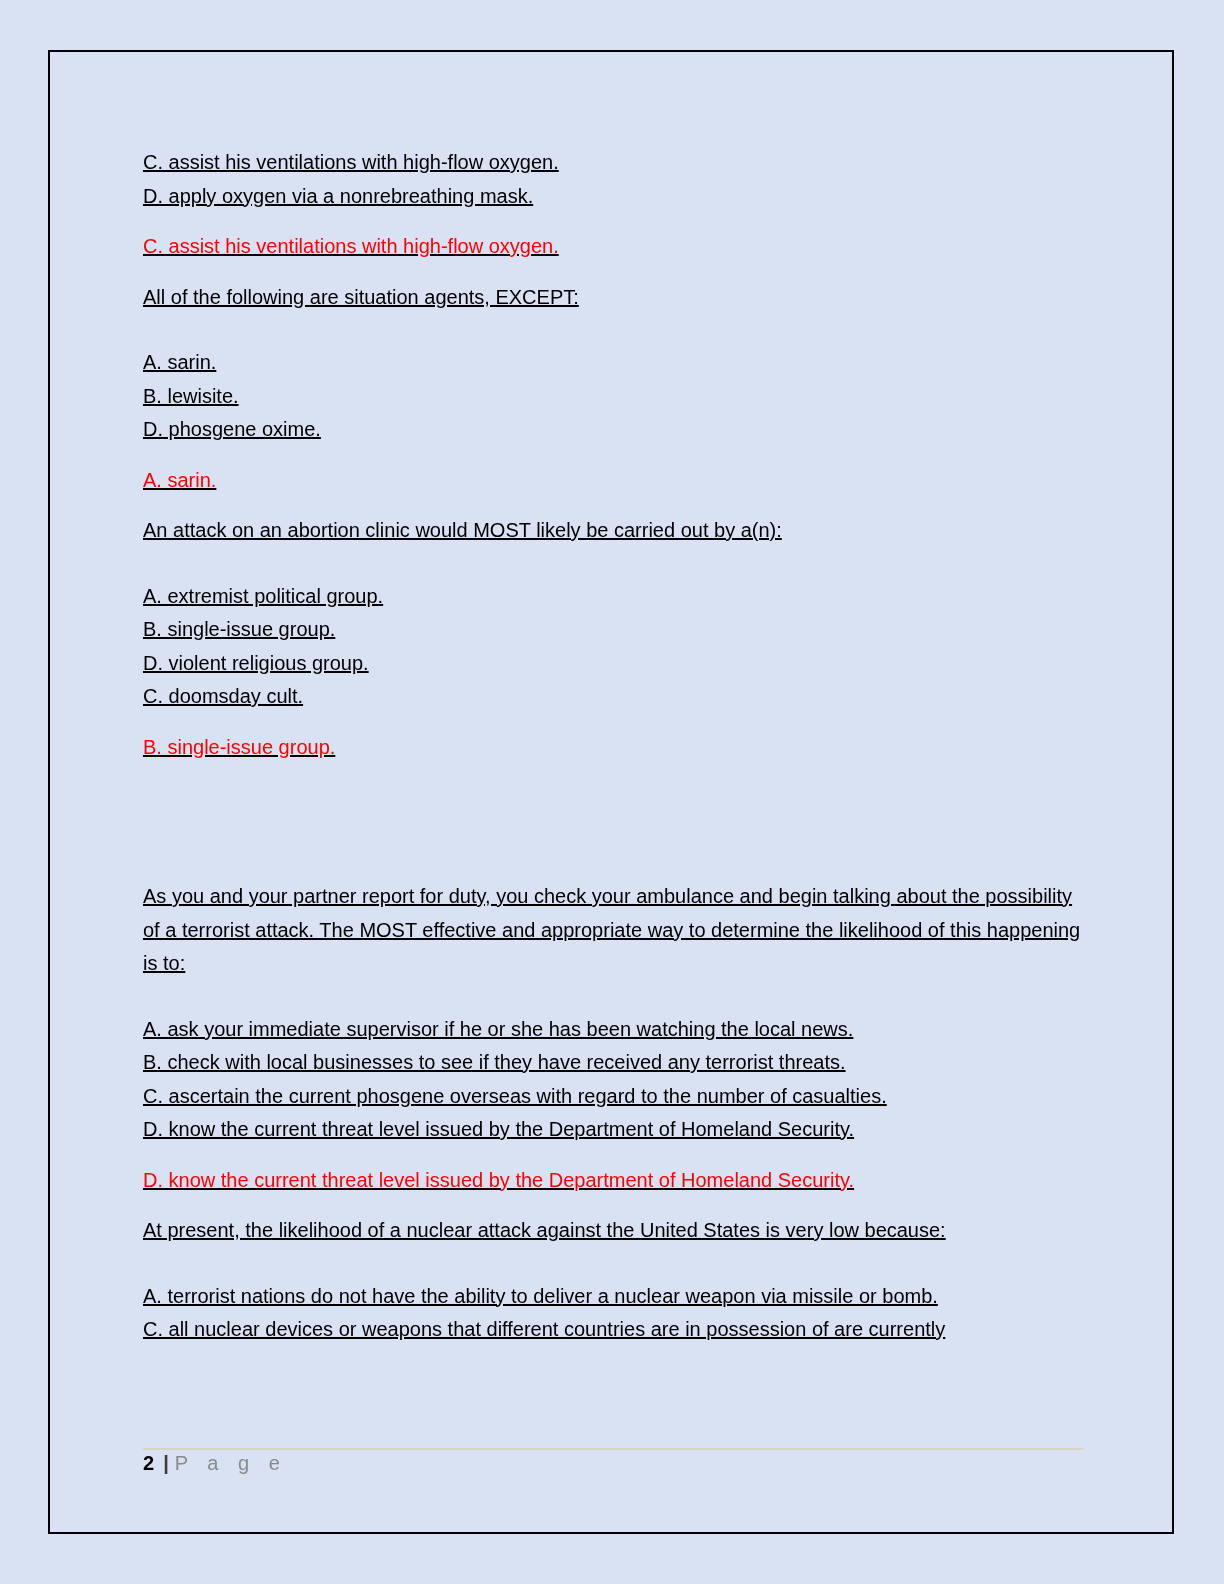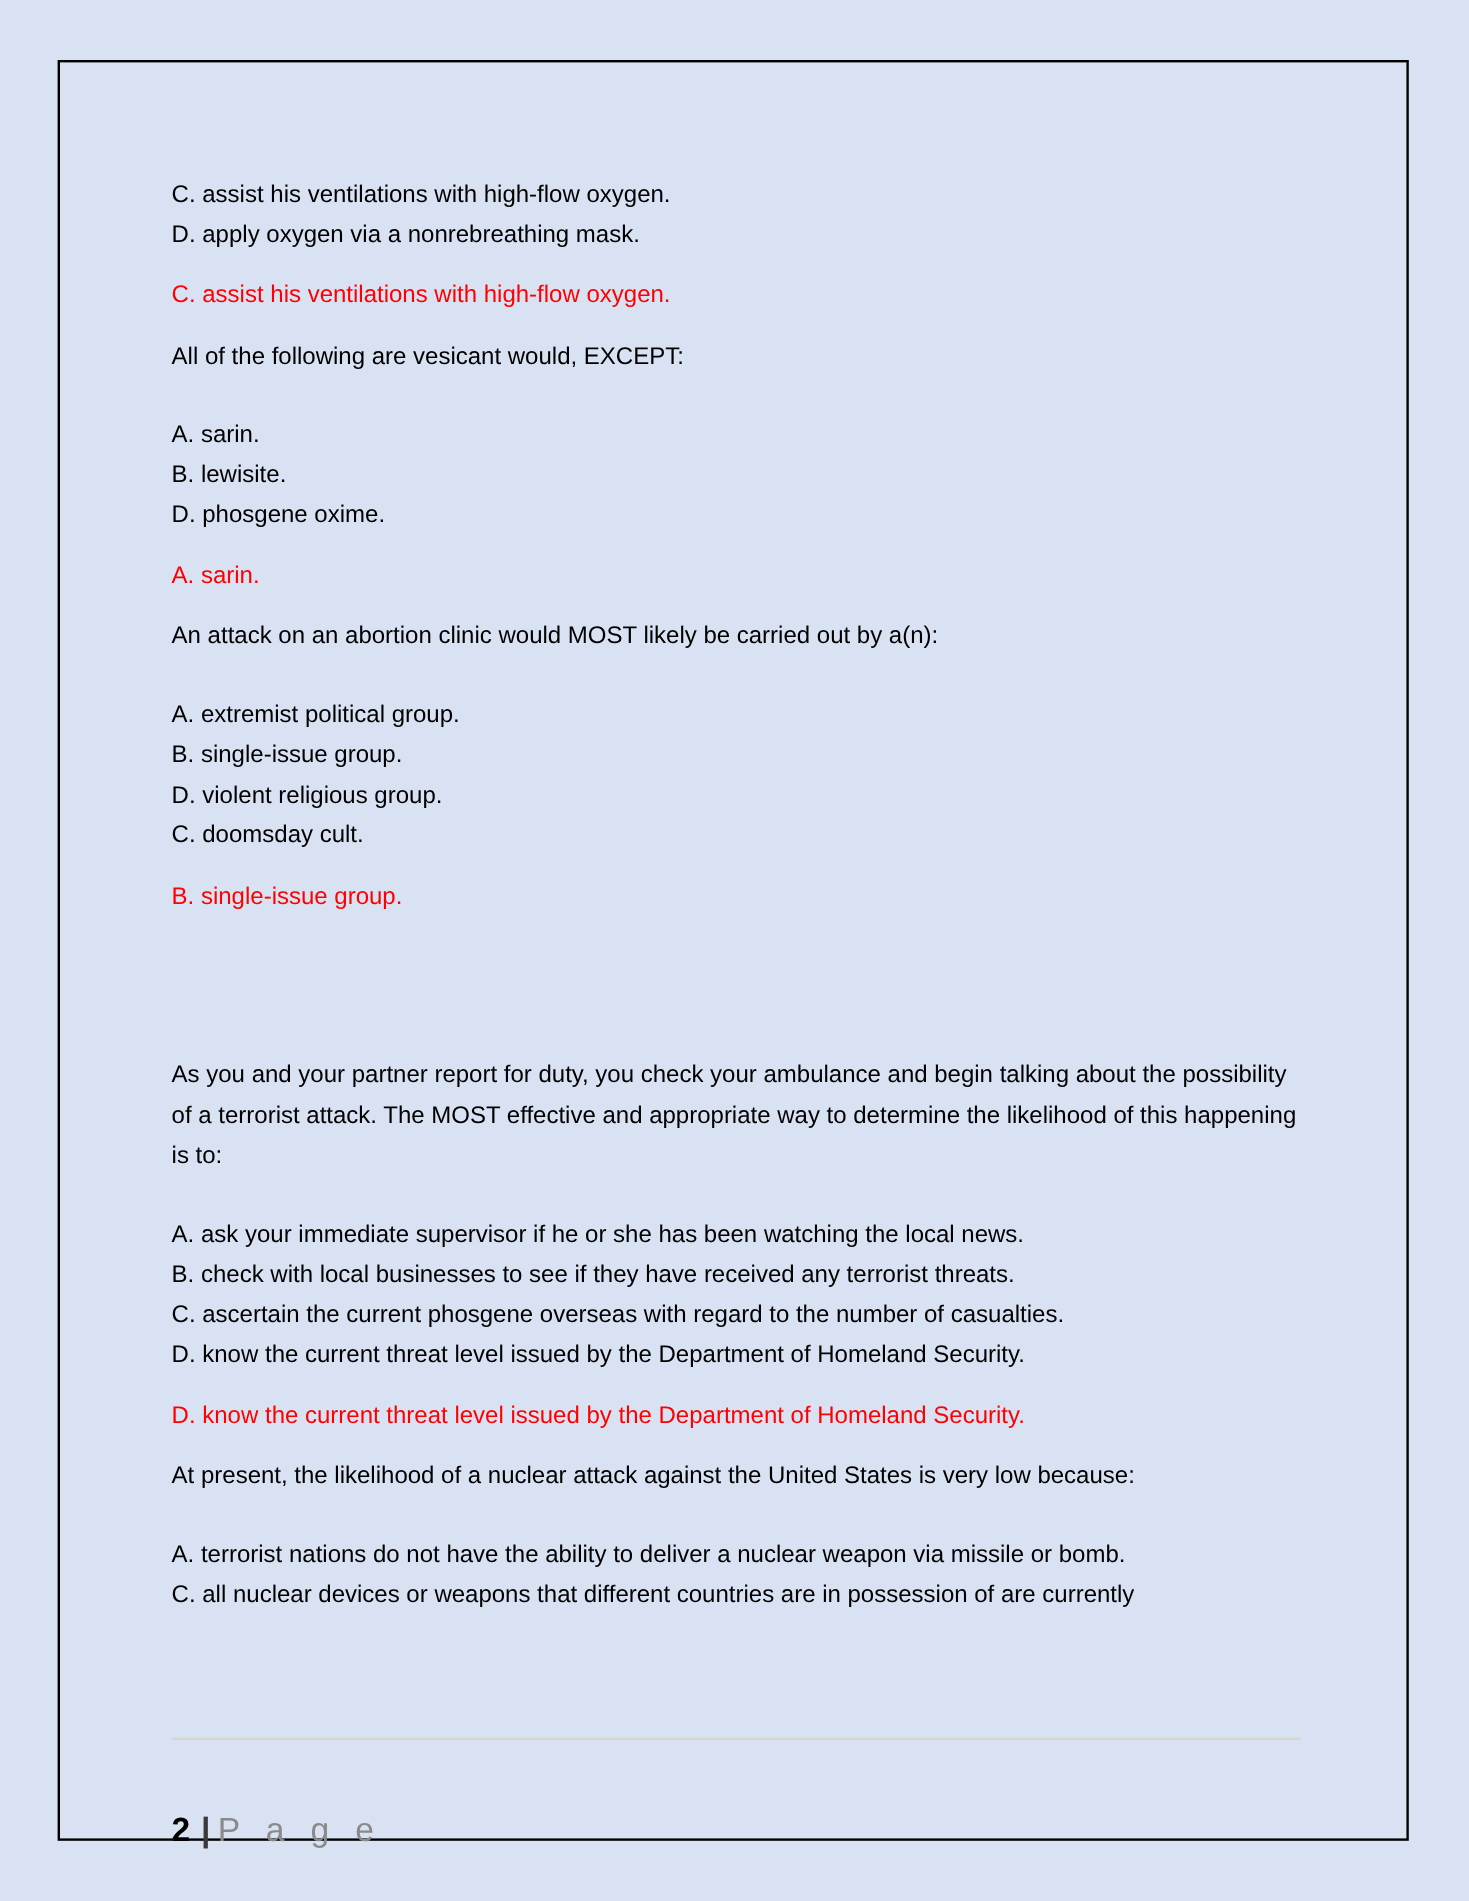--- a/index.html
+++ b/index.html
@@ -25,39 +25,39 @@
     box-sizing: border-box;
   }
   .content {
     position: absolute;
     left: 143px;
     top: 146px;
     width: 1010px;
     font-size: 20px;
     line-height: 33.5px;
   }
-  .block { margin: 0 0 17px 0; }
+  .block { margin: 0 0 17px 0; text-decoration: underline; }
   .block.q-gap { margin-bottom: 32px; }
   .line { white-space: nowrap; }
   .paragraph { white-space: normal; max-width: 940px; }
   .answer { color: #fe0000; }
   .spacer { height: 99px; }
   .footer-rule {
     position: absolute;
     left: 143px;
     top: 1448px;
     width: 941px;
     height: 2px;
     background: #d9d5c6;
   }
   .footer {
     position: absolute;
     left: 143px;
-    top: 1510px;
-    font-size: 28px;
+    top: 1448px;
+    font-size: 20px;
     line-height: 30px;
   }
   .footer .num { font-weight: bold; color: #000; }
   .footer .sep { color: #3a3a3a; font-weight: bold; margin: 0 6px 0 9px; }
   .footer .label { color: #8a8a8a; letter-spacing: 7px; }
 </style>
 </head>
 <body>
 
 <div class="page-border"></div>
@@ -66,21 +66,21 @@
 
   <div class="block">
     <div class="line">C. assist his ventilations with high-flow oxygen.</div>
     <div class="line">D. apply oxygen via a nonrebreathing mask.</div>
   </div>
   <div class="block">
     <div class="line answer">C. assist his ventilations with high-flow oxygen.</div>
   </div>
 
   <div class="block q-gap">
-    <div class="line">All of the following are vesicant would, EXCEPT:</div>
+    <div class="line">All of the following are situation agents, EXCEPT:</div>
   </div>
   <div class="block">
     <div class="line">A. sarin.</div>
     <div class="line">B. lewisite.</div>
     <div class="line">D. phosgene oxime.</div>
   </div>
   <div class="block">
     <div class="line answer">A. sarin.</div>
   </div>
 

